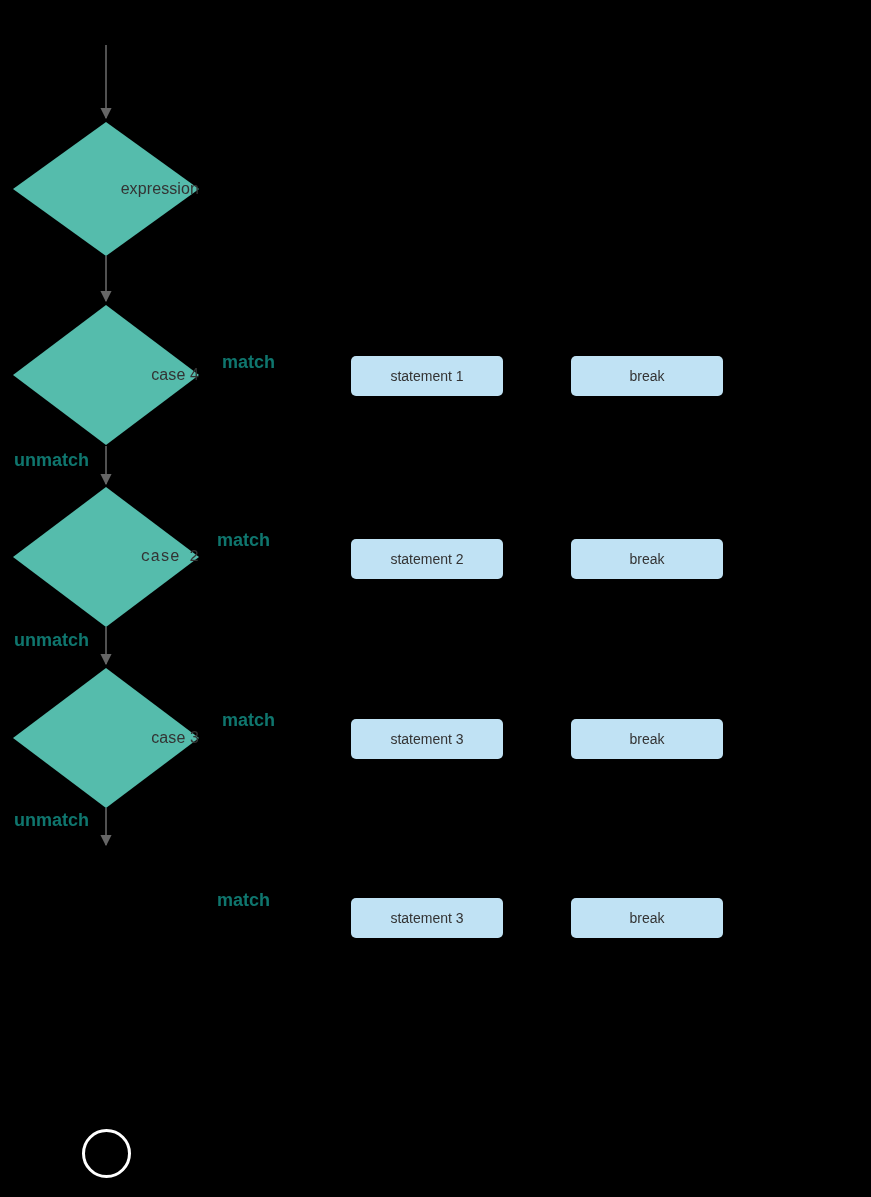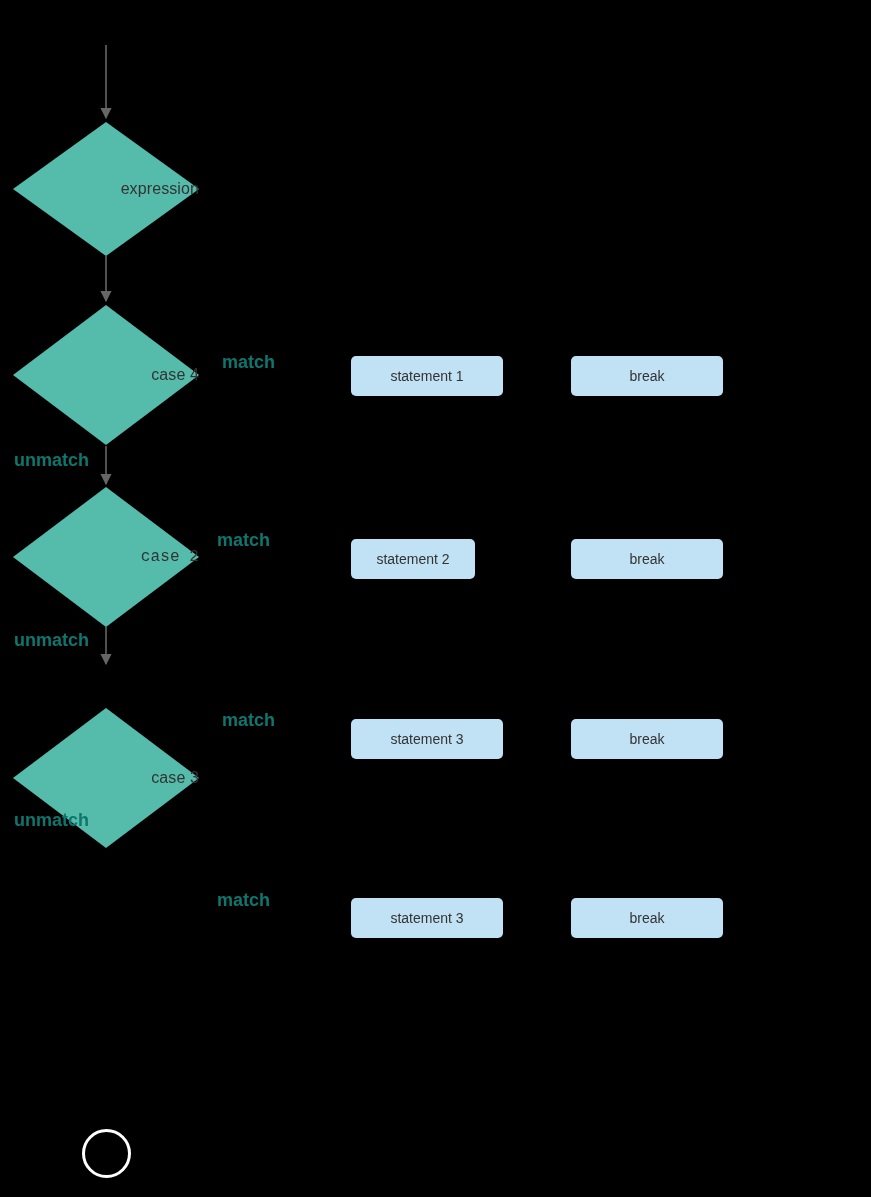--- a/index.html
+++ b/index.html
@@ -118,39 +118,39 @@
   <div class="diamond" style="left:13px; top:305px; width:186px; height:140px;">
     <span class="shape"></span>
     <span class="dlabel">case 4</span>
   </div>
 
   <div class="diamond" style="left:13px; top:487px; width:186px; height:140px;font-family:Liberation Mono, monospace;">
     <span class="shape"></span>
     <span class="dlabel">case 2</span>
   </div>
 
-  <div class="diamond" style="left:13px; top:708px; width:186px; height:140px;">
+  <div class="diamond" style="left:13px; top:668px; width:186px; height:140px;">
     <span class="shape"></span>
     <span class="dlabel">case 3</span>
   </div>
 
 
   <div class="edge-label" style="left:222px; top:353px;">match</div>
   <div class="edge-label" style="left:217px; top:531px;">match</div>
   <div class="edge-label" style="left:222px; top:711px;">match</div>
   <div class="edge-label" style="left:217px; top:891px;">match</div>
 
   <div class="edge-label" style="left:14px; top:451px;">unmatch</div>
   <div class="edge-label" style="left:14px; top:631px;">unmatch</div>
   <div class="edge-label" style="left:14px; top:811px;">unmatch</div>
 
   <div class="box" style="left:351px; top:356px; width:152px; height:40px;">
     <span class="blabel">statement 1</span>
   </div>
-  <div class="box" style="left:351px; top:539px; width:124px; height:40px;justify-content:center;">
+  <div class="box" style="left:351px; top:539px; width:152px; height:40px;justify-content:center;">
     <span class="blabel">statement 2</span>
   </div>
   <div class="box" style="left:351px; top:719px; width:152px; height:40px;">
     <span class="blabel">statement 3</span>
   </div>
   <div class="box" style="left:351px; top:898px; width:152px; height:40px;">
     <span class="blabel">statement 3</span>
   </div>
 
   <div class="box" style="left:571px; top:356px; width:152px; height:40px;">

